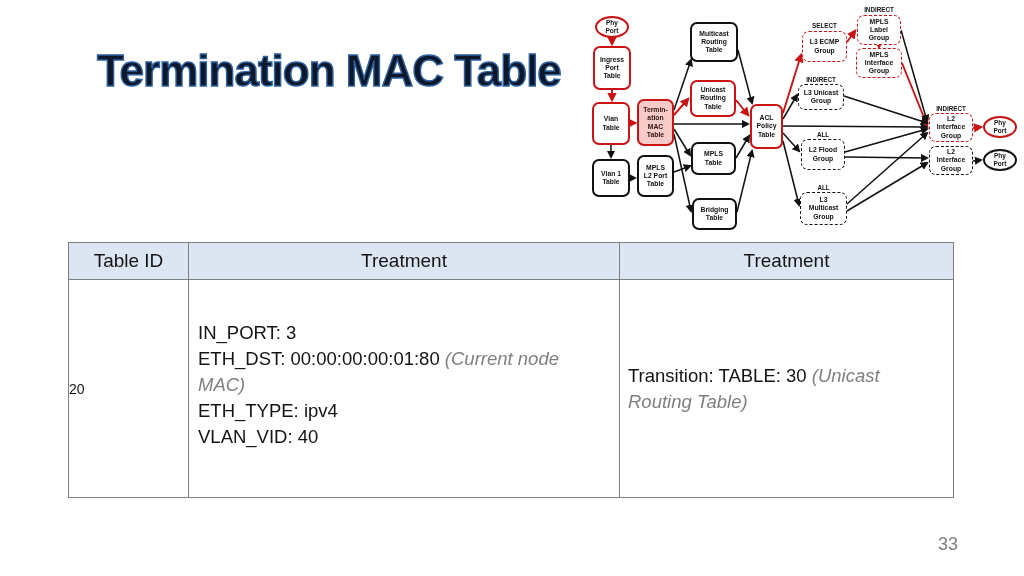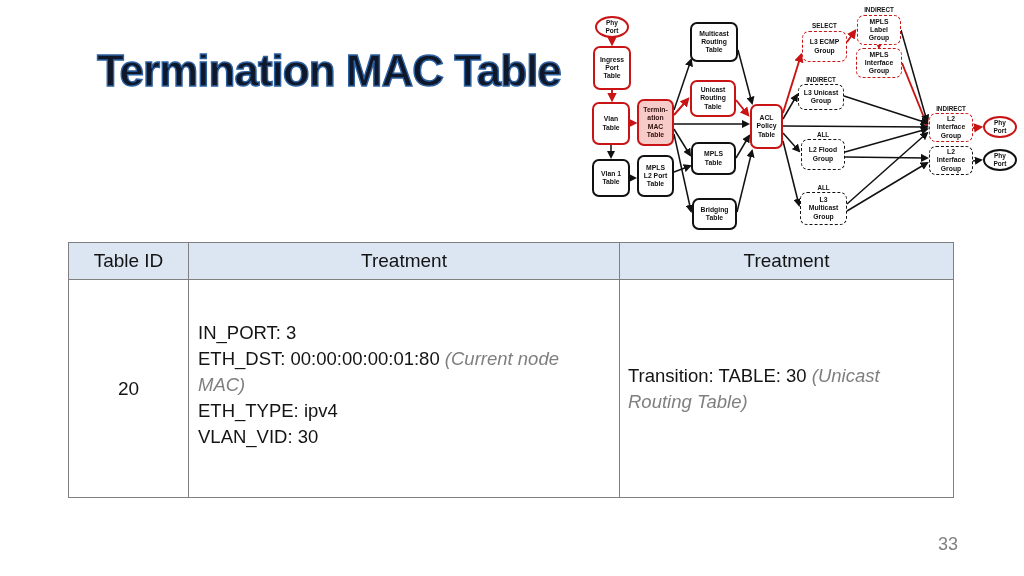--- a/index.html
+++ b/index.html
@@ -28,21 +28,21 @@
           color:#111; z-index:2; }
 
   
   table.otable { position:absolute; left:68px; top:242px; width:885px;
                  border-collapse:collapse; table-layout:fixed;
                  border:1px solid #6e6e6e; }
   .otable th, .otable td { border:1px solid #808080; color:#141414; }
   .otable thead tr { height:37px; }
   .otable th { background:#dce6f2; font-weight:400; font-size:19px; text-align:center;margin-left:33px; }
   .otable tbody tr { height:218px; }
-  td.c-id    { text-align:center; font-size:19px; vertical-align:middle; }
+  td.c-id    { font-size:14px; vertical-align:middle; }
   td.c-sel   { padding:0 22px 7px 9px;  font-size:18.5px; line-height:26px; vertical-align:middle; }
   td.c-treat { padding:0 35px 0 8px;  font-size:18.5px; line-height:26px; vertical-align:middle; }
   .note { color:#7f7f7f; font-style:italic; }
 
   
   .pagenum { position:absolute; left:938px; top:534px; width:36px; text-align:left;
              font-size:18px; color:#7f7f7f; }
 </style>
 </head>
 <body>
@@ -176,21 +176,21 @@
         <th>Treatment</th>
       </tr>
     </thead>
     <tbody>
       <tr>
         <td class="c-id">20</td>
         <td class="c-sel">
           <div><span>IN_PORT: 3</span></div>
           <div><span>ETH_DST: 00:00:00:00:01:80</span> <span class="note">(Current node MAC)</span></div>
           <div><span>ETH_TYPE: ipv4</span></div>
-          <div><span>VLAN_VID: 30</span></div>
+          <div><span>VLAN_VID: 40</span></div>
         </td>
         <td class="c-treat">
           <span>Transition: TABLE: 30</span> <span class="note">(Unicast Routing Table)</span>
         </td>
       </tr>
     </tbody>
   </table>
 
   <div class="pagenum">33</div>
 

